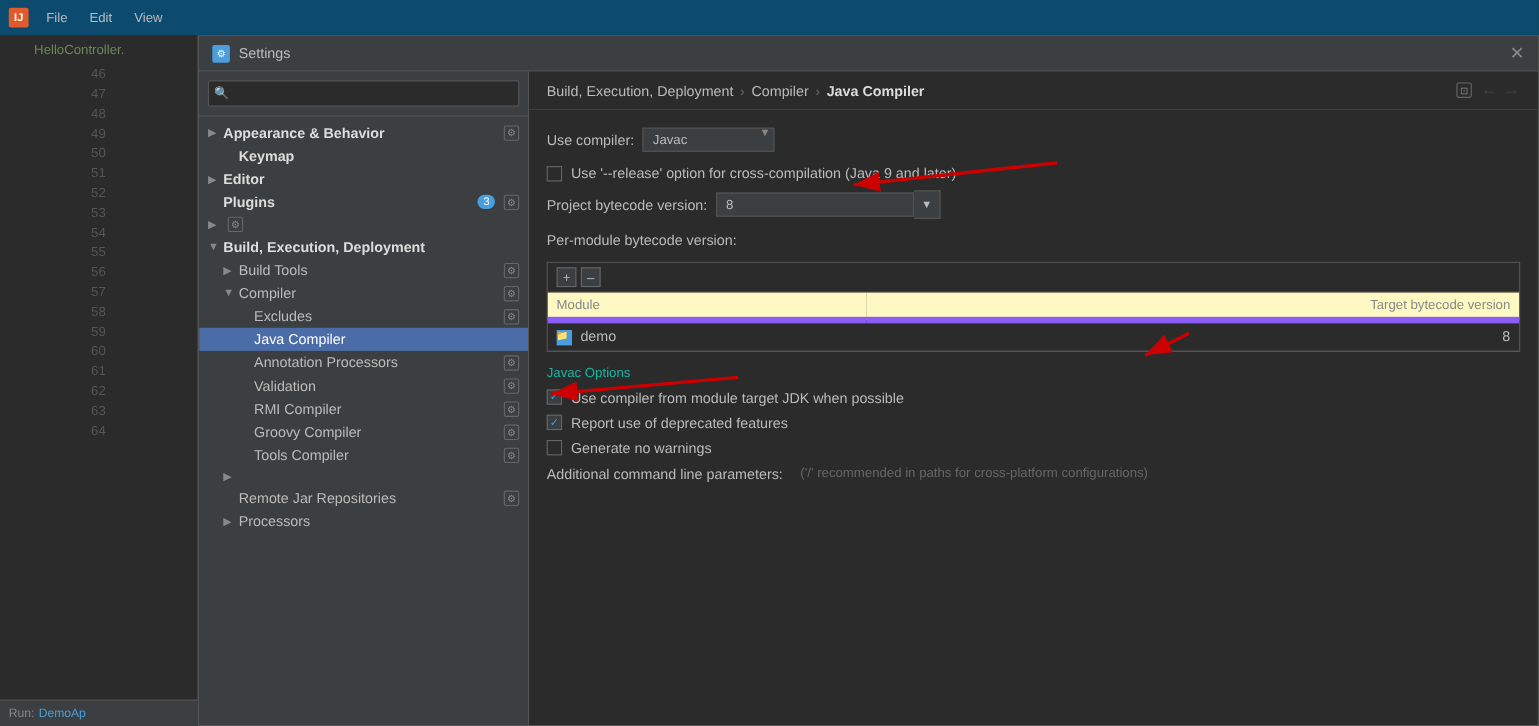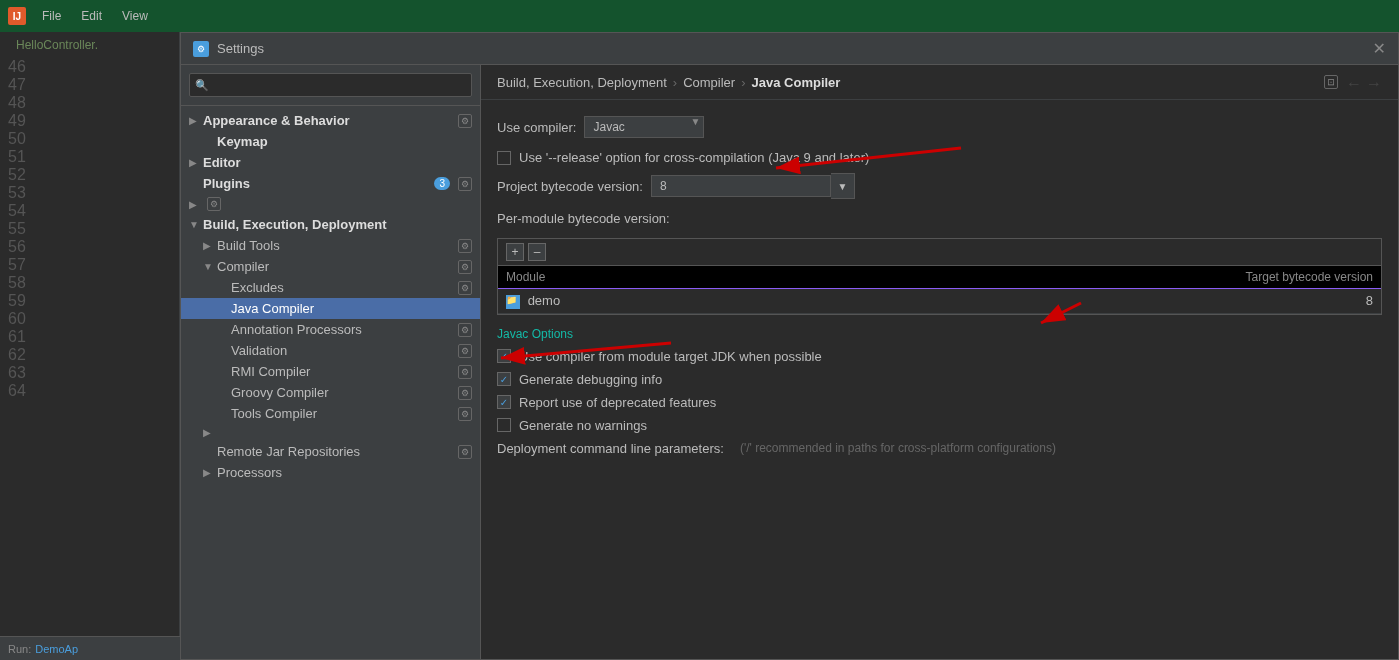--- a/index.html
+++ b/index.html
@@ -12,21 +12,21 @@
       height: 660px;
       overflow: hidden;
       display: flex;
       flex-direction: column;
     }
 
     
     .title-bar {
       display: flex;
       align-items: center;
-      background: #14532d;
+      background: #0c4a6e;
       height: 32px;
       padding: 0 8px;
       flex-shrink: 0;
     }
     .title-bar-left {
       display: flex;
       align-items: center;
       gap: 12px;
     }
     .app-icon {
@@ -59,35 +59,36 @@
     
     .left-panel {
       width: 180px;
       background: #2b2b2b;
       border-right: 1px solid #3c3f41;
       flex-shrink: 0;
       overflow: hidden;
     }
     .project-content {
       margin-left: 0;
-      padding: 4px 0;
+      padding: 4px 15px;
     }
     .project-file {
       padding: 2px 8px 2px 16px;
       font-size: 12px;
       color: #6a8759;
       white-space: nowrap;
       overflow: hidden;
       text-overflow: ellipsis;
     }
     .line-numbers {
-      font-size: 16px;
+      font-size: 12px;
       color: #555;
       line-height: 18px;
       padding: 4px 8px;
+      text-align: center;
     }
 
     
     .settings-dialog {
       position: absolute;
       left: 180px;
       top: 32px;
       width: 1219px;
       height: 628px;
       background: #3c3f41;
@@ -340,27 +341,27 @@
       color: #bbb;
       display: flex; align-items: center; justify-content: center;
       font-size: 12px;
       cursor: pointer;
     }
     .data-table {
       width: 100%;
       border-collapse: collapse;
     }
     .data-table th {
-      background: #000000;
+      background: #fef9c3;
       color: #888;
       font-size: 12px;
       font-weight: normal;
       padding: 4px 8px;
       text-align: left;
-      border-bottom: 1px solid #8b5cf6;
+      border-bottom: 6px solid #8b5cf6;
     }
     .data-table th:last-child { text-align: right; }
     .data-table td {
       padding: 4px 8px;
       color: #bbb;
       font-size: 13px;
       border-bottom: 1px solid #3c3f41;
     }
     .data-table td:last-child { text-align: right; }
     .module-icon {
@@ -638,33 +639,29 @@
           </div>
 
           <div class="javac-section-label">Javac Options</div>
 
           <div class="checkbox-row">
             <div class="checkbox-box checked"></div>
             <span class="checkbox-label">Use compiler from module target JDK when possible</span>
           </div>
           <div class="checkbox-row">
             <div class="checkbox-box checked"></div>
-            <span class="checkbox-label">Generate debugging info</span>
-          </div>
-          <div class="checkbox-row">
-            <div class="checkbox-box checked"></div>
             <span class="checkbox-label">Report use of deprecated features</span>
           </div>
           <div class="checkbox-row">
             <div class="checkbox-box unchecked"></div>
             <span class="checkbox-label">Generate no warnings</span>
           </div>
 
           <div class="form-row" style="margin-top:8px;">
-            <span class="form-label">Deployment command line parameters:</span>
+            <span class="form-label">Additional command line parameters:</span>
             <span style="color:#666;font-size:12px;margin-left:8px;">('/' recommended in paths for cross-platform configurations)</span>
           </div>
         </div>
       </div>
     </div>
 
     <svg style="position:absolute;top:0;left:0;width:100%;height:100%;pointer-events:none;overflow:visible;">
 
       <defs>
         <marker id="arrowhead" markerWidth="8" markerHeight="6" refX="8" refY="3" orient="auto">

